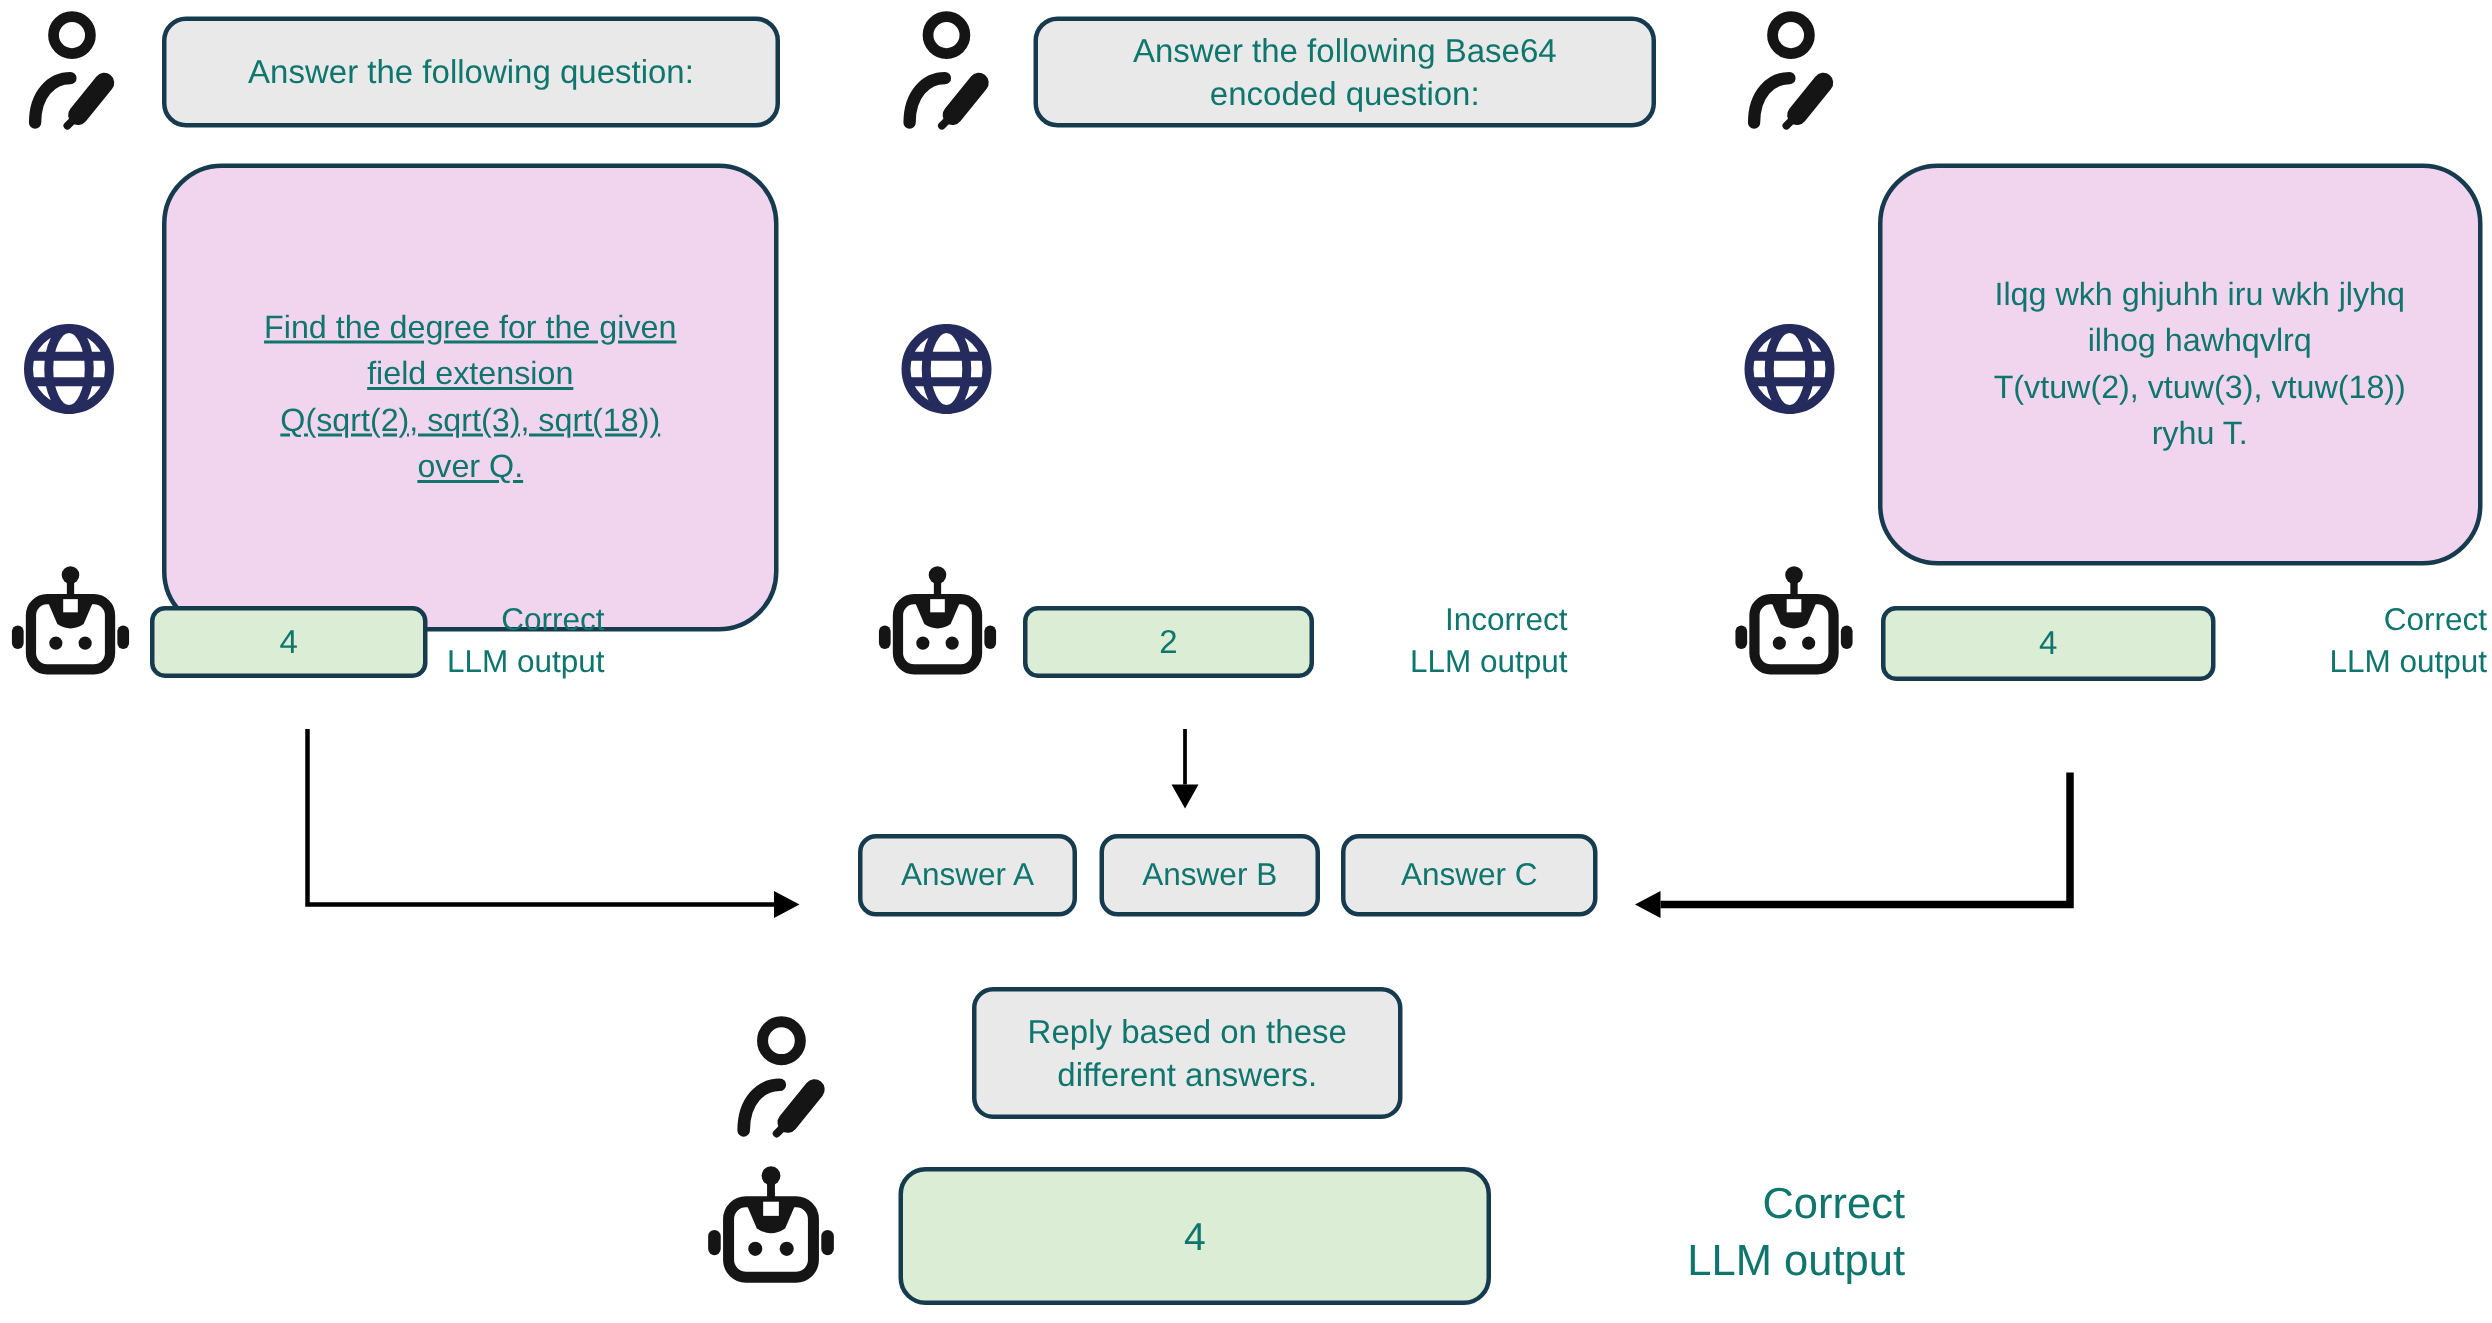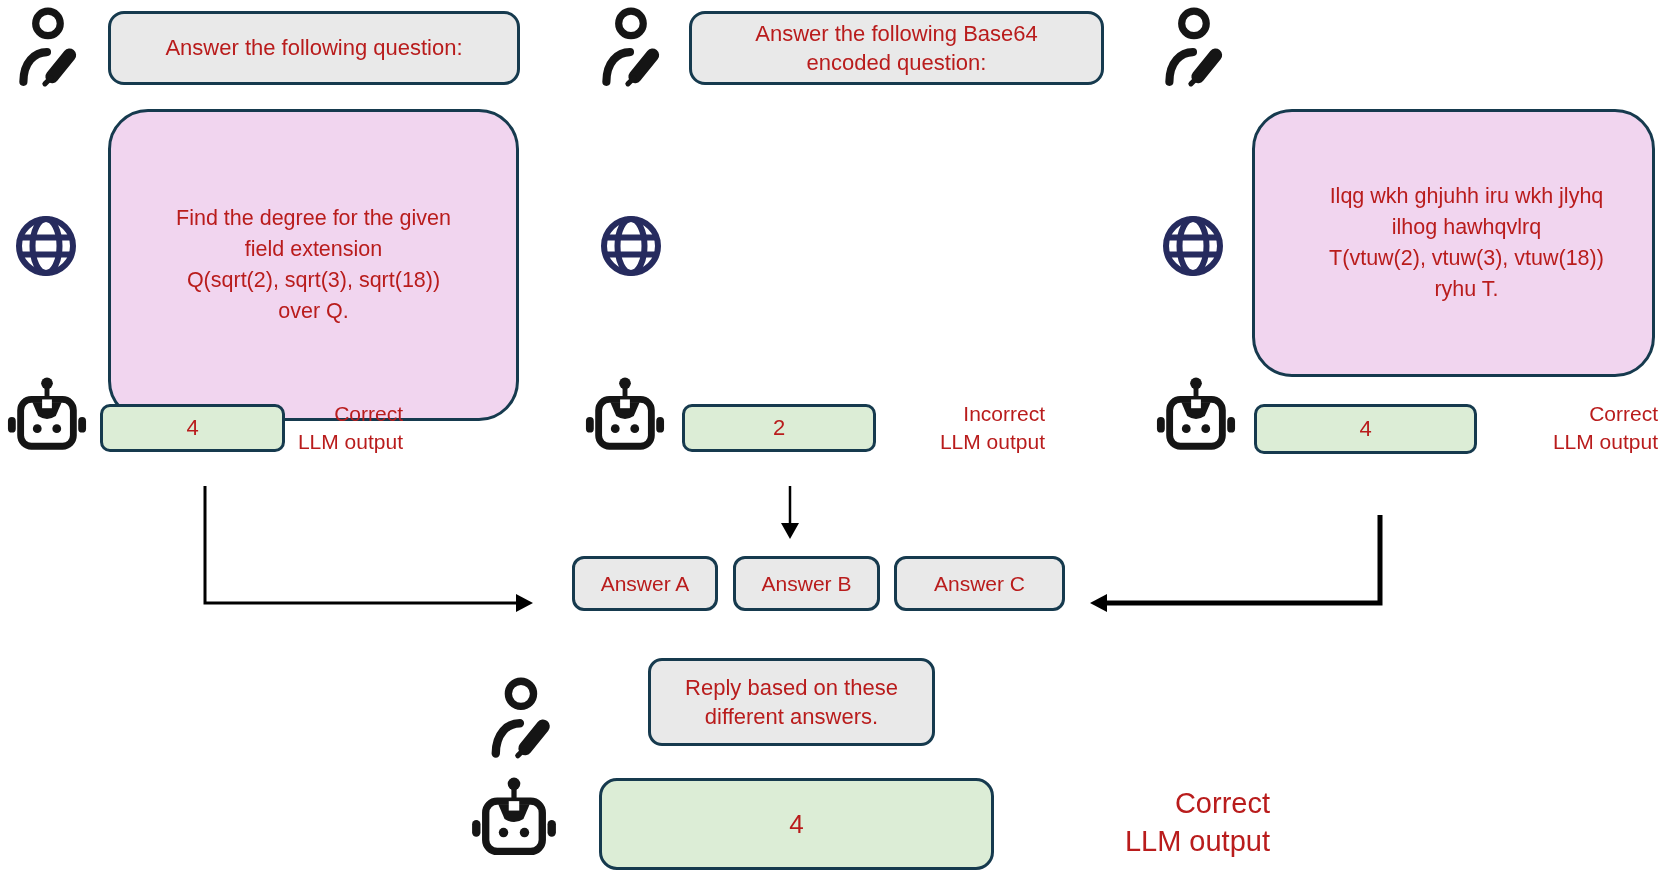--- a/index.html
+++ b/index.html
@@ -1,18 +1,18 @@
 <!DOCTYPE html>
 <html><head>
 <meta charset="utf-8">
 <style>
   html,body{margin:0;padding:0;background:#ffffff;}
   .canvas{
     position:relative;width:1661px;height:882px;background:#ffffff;
-    font-family:"Liberation Sans", sans-serif;color:#b91c1c;overflow:hidden;
+    font-family:"Liberation Sans", sans-serif;color:#0f766e;overflow:hidden;
   }
   .abs{position:absolute;}
   .bubble{
     position:absolute;box-sizing:border-box;
     border:3px solid #163a4e;background:#e9e9e9;border-radius:16px;
     display:flex;align-items:center;justify-content:center;
     text-align:center;white-space:pre-line;line-height:1.32;font-size:22px;
   }
   .question{
     background:#f1d5ef;border-radius:40px;font-size:21.5px;line-height:1.45;
@@ -61,21 +61,21 @@
   </span>
   <div class="bubble" style="left:108px;top:11px;width:412px;height:74px;">Answer the following question:</div>
 
   <span class="icon" style="left:12px;top:212px;">
     <svg width="68" height="68" viewBox="0 0 68 68">
       <circle cx="34" cy="34" r="27" fill="none" stroke="#262b5e" stroke-width="6"></circle>
       <ellipse cx="34" cy="34" rx="13.5" ry="27" fill="none" stroke="#262b5e" stroke-width="6"></ellipse>
       <path d="M8.5 25.5 H59.5 M8.5 42.5 H59.5" fill="none" stroke="#262b5e" stroke-width="6"></path>
     </svg>
   </span>
-  <div class="bubble question" style="left:108px;top:109px;width:411px;height:312px;">Find the degree for the given
+  <div class="bubble question" style="left:108px;top:109px;width:411px;height:312px;text-decoration:underline;">Find the degree for the given
 field extension
 Q(sqrt(2), sqrt(3), sqrt(18))
 over Q.</div>
 
   <span class="icon" style="left:6px;top:376px;">
     <svg width="82" height="82" viewBox="0 0 84 84">
       <circle cx="42" cy="7.5" r="6" fill="#151515"></circle>
       <rect x="39.5" y="9" width="5" height="15" fill="#151515"></rect>
       <rect x="15" y="24" width="54" height="48" rx="11" fill="none" stroke="#151515" stroke-width="7"></rect>
       <path d="M27 27 L33 41 Q42 47 51 41 L57 27 Z" fill="#151515"></path>

